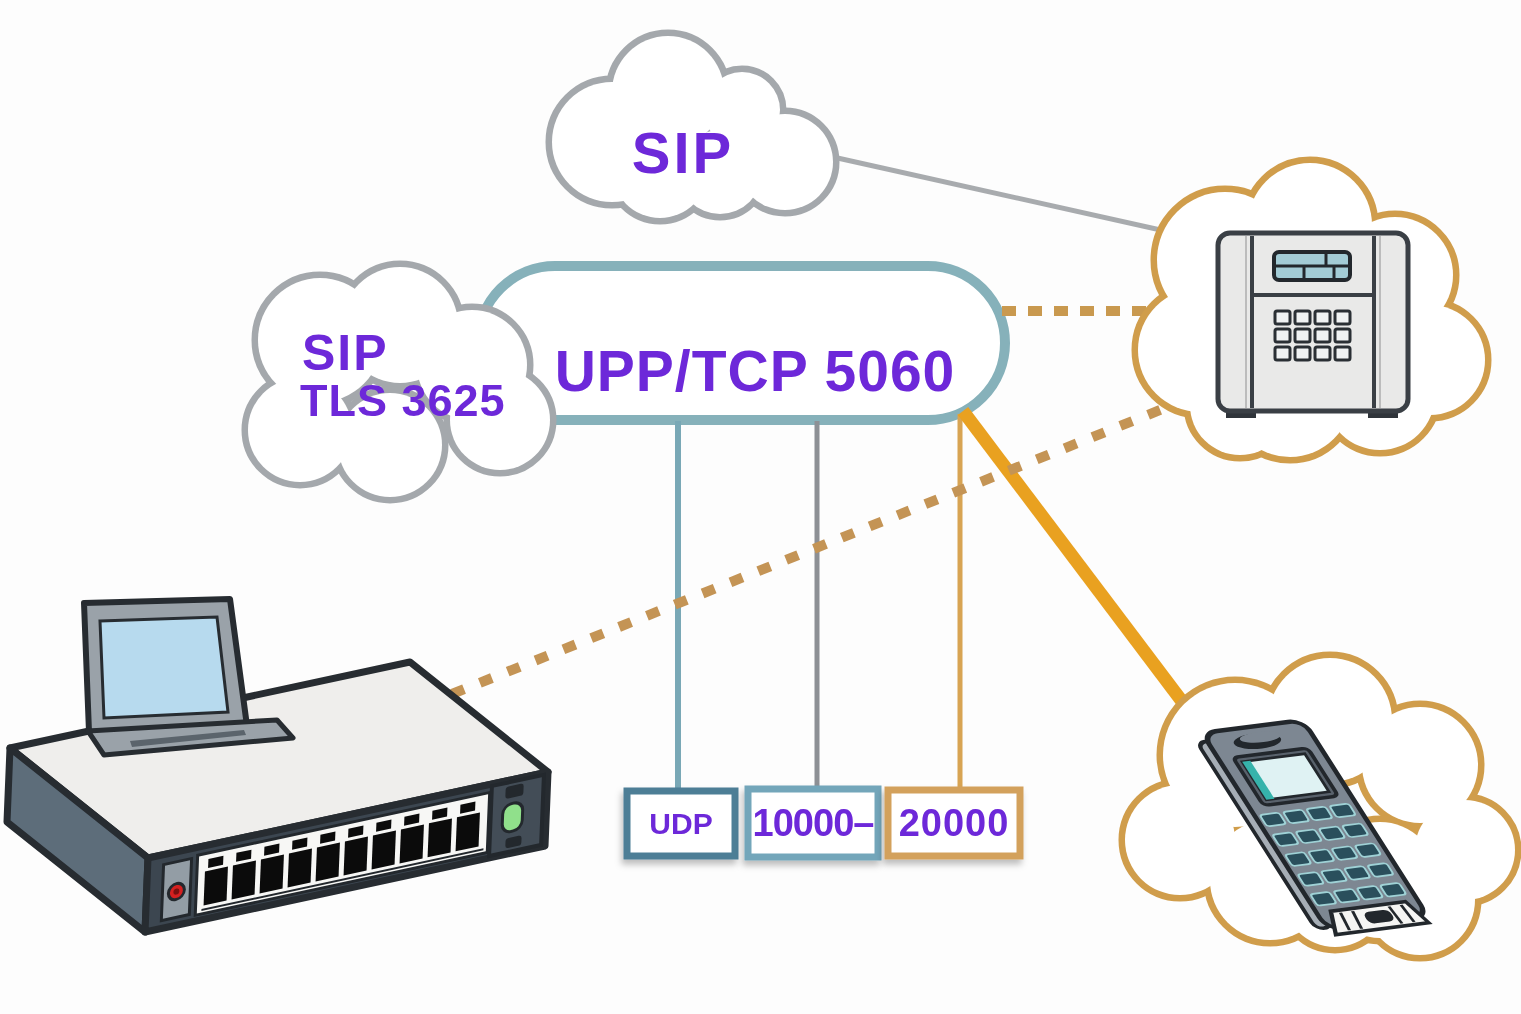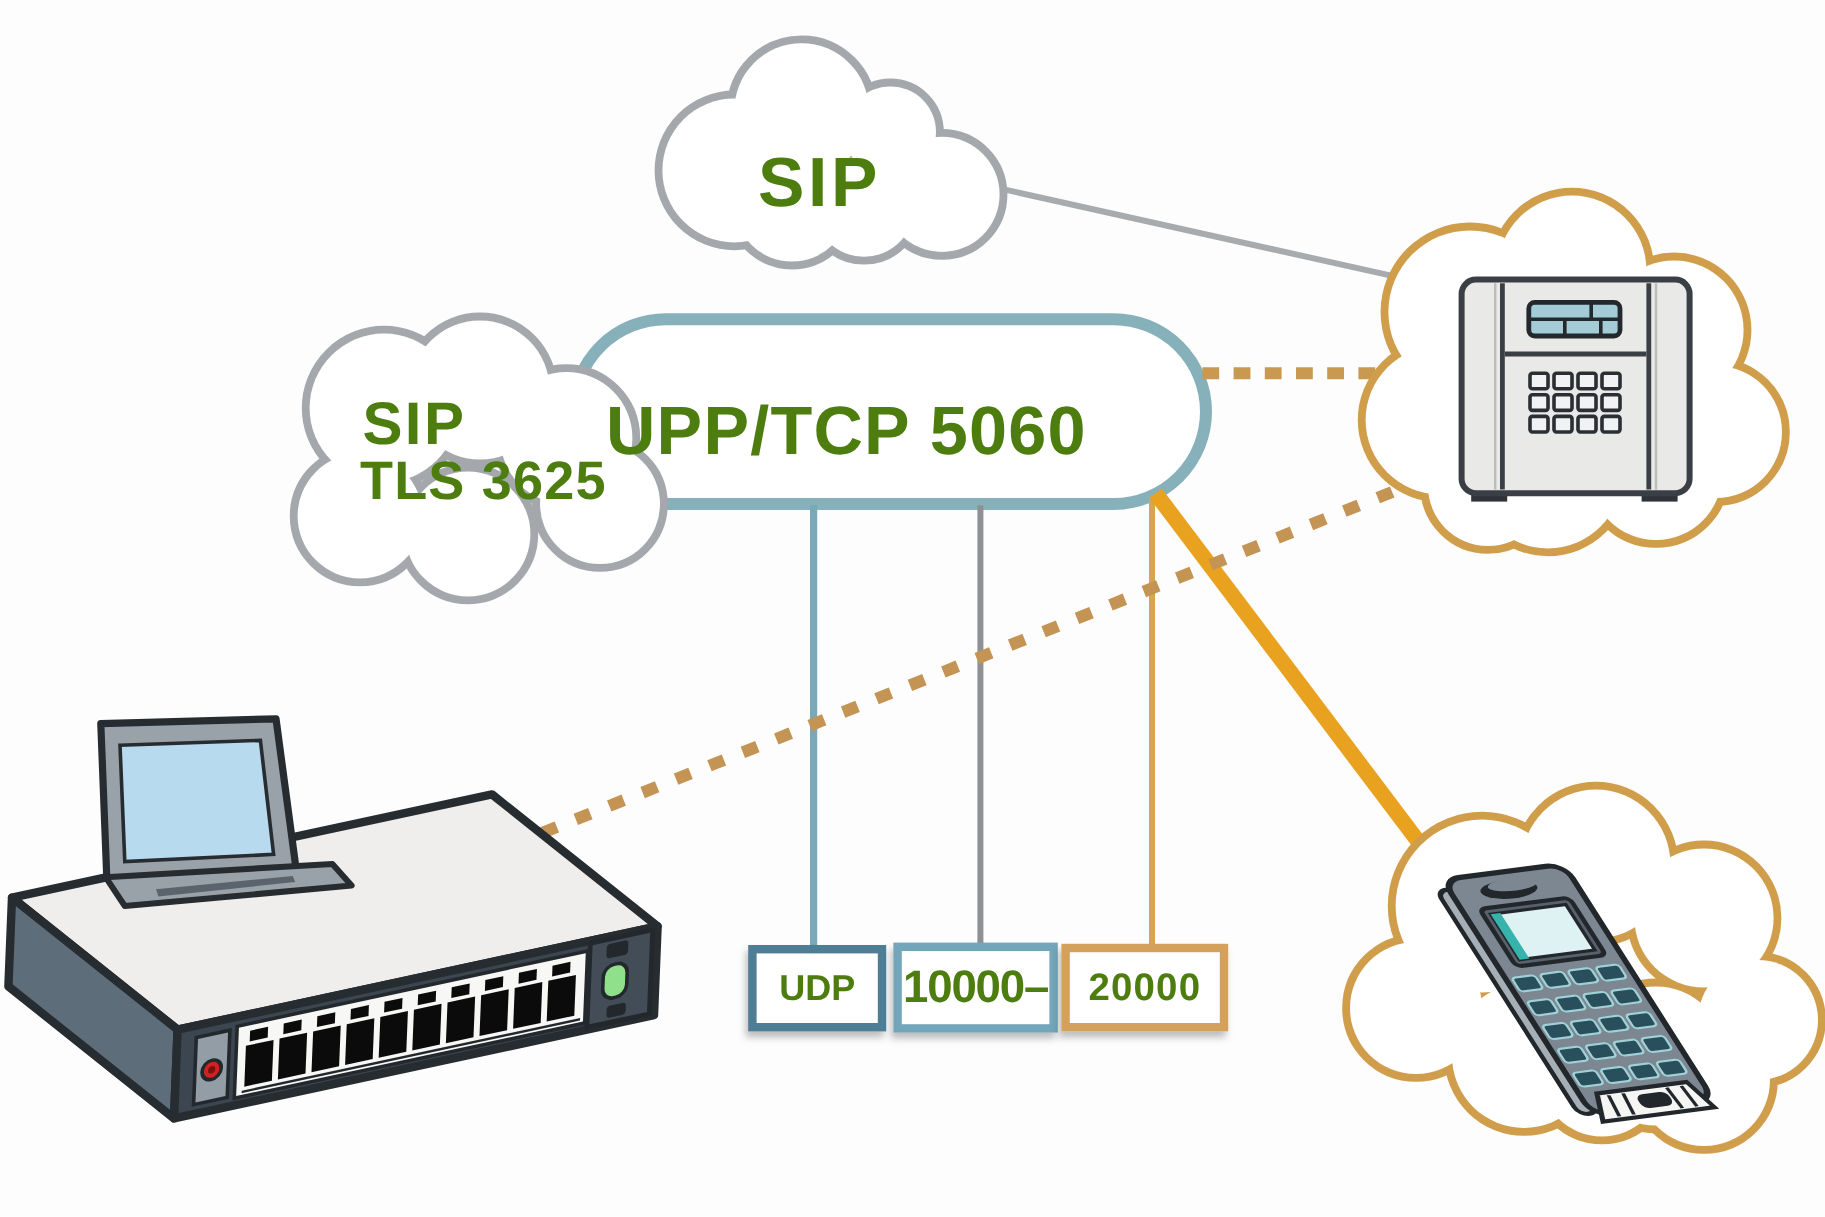--- a/index.html
+++ b/index.html
@@ -2,21 +2,21 @@
 <html><head>
 <meta charset="utf-8">
 <style>
   html,body{margin:0;padding:0;background:#ffffff;}
   .stage{
     position:relative;width:1521px;height:1014px;overflow:hidden;
     background:#fdfdfd;font-family:"Liberation Sans",sans-serif;
   }
   .stage svg{position:absolute;left:0;top:0;}
   .lbl{
-    position:absolute;color:#4d7c0f;font-weight:700;white-space:nowrap;
+    position:absolute;color:#6d28d9;font-weight:700;white-space:nowrap;
     font-family:"Liberation Sans",sans-serif;line-height:1.12;
   }
   .boxlbl{display:flex;align-items:center;justify-content:center;text-align:center;}
 </style>
 </head>
 <body>
 
 <div class="stage">
 <svg width="1521" height="1014" viewBox="0 0 1521 1014">
   <defs>
@@ -244,18 +244,18 @@
     </g>
     <rect x="42" y="224" width="26" height="14" rx="6" fill="#22272c"></rect>
   </g>
 </svg>
 
 <div class="lbl" style="left:583px;top:121px;width:200px;text-align:center;font-size:58px;letter-spacing:3px;">SIP</div>
 
 <div class="lbl" style="left:302px;top:325px;font-size:50px;letter-spacing:2px;">SIP</div>
 <div class="lbl" style="left:300px;top:376px;font-size:45px;letter-spacing:1px;">TLS 3625</div>
 
-<div class="lbl" style="left:505px;top:328px;width:500px;font-size:57px;letter-spacing:1px;">UPP/TCP 5060</div>
+<div class="lbl" style="left:505px;top:340px;width:500px;text-align:center;font-size:57px;letter-spacing:1px;">UPP/TCP 5060</div>
 
 <div class="lbl boxlbl" style="left:627px;top:791px;width:108px;height:65px;font-size:30px;">UDP</div>
 <div class="lbl boxlbl" style="left:748px;top:789px;width:130px;height:68px;font-size:38px;letter-spacing:-1px;">10000–</div>
-<div class="lbl boxlbl" style="left:888px;top:790px;width:132px;height:66px;font-size:32px;letter-spacing:1px;text-align:center;">20000</div>
+<div class="lbl boxlbl" style="left:888px;top:790px;width:132px;height:66px;font-size:38px;letter-spacing:1px;text-align:center;">20000</div>
 </div>
 
 </body></html>

